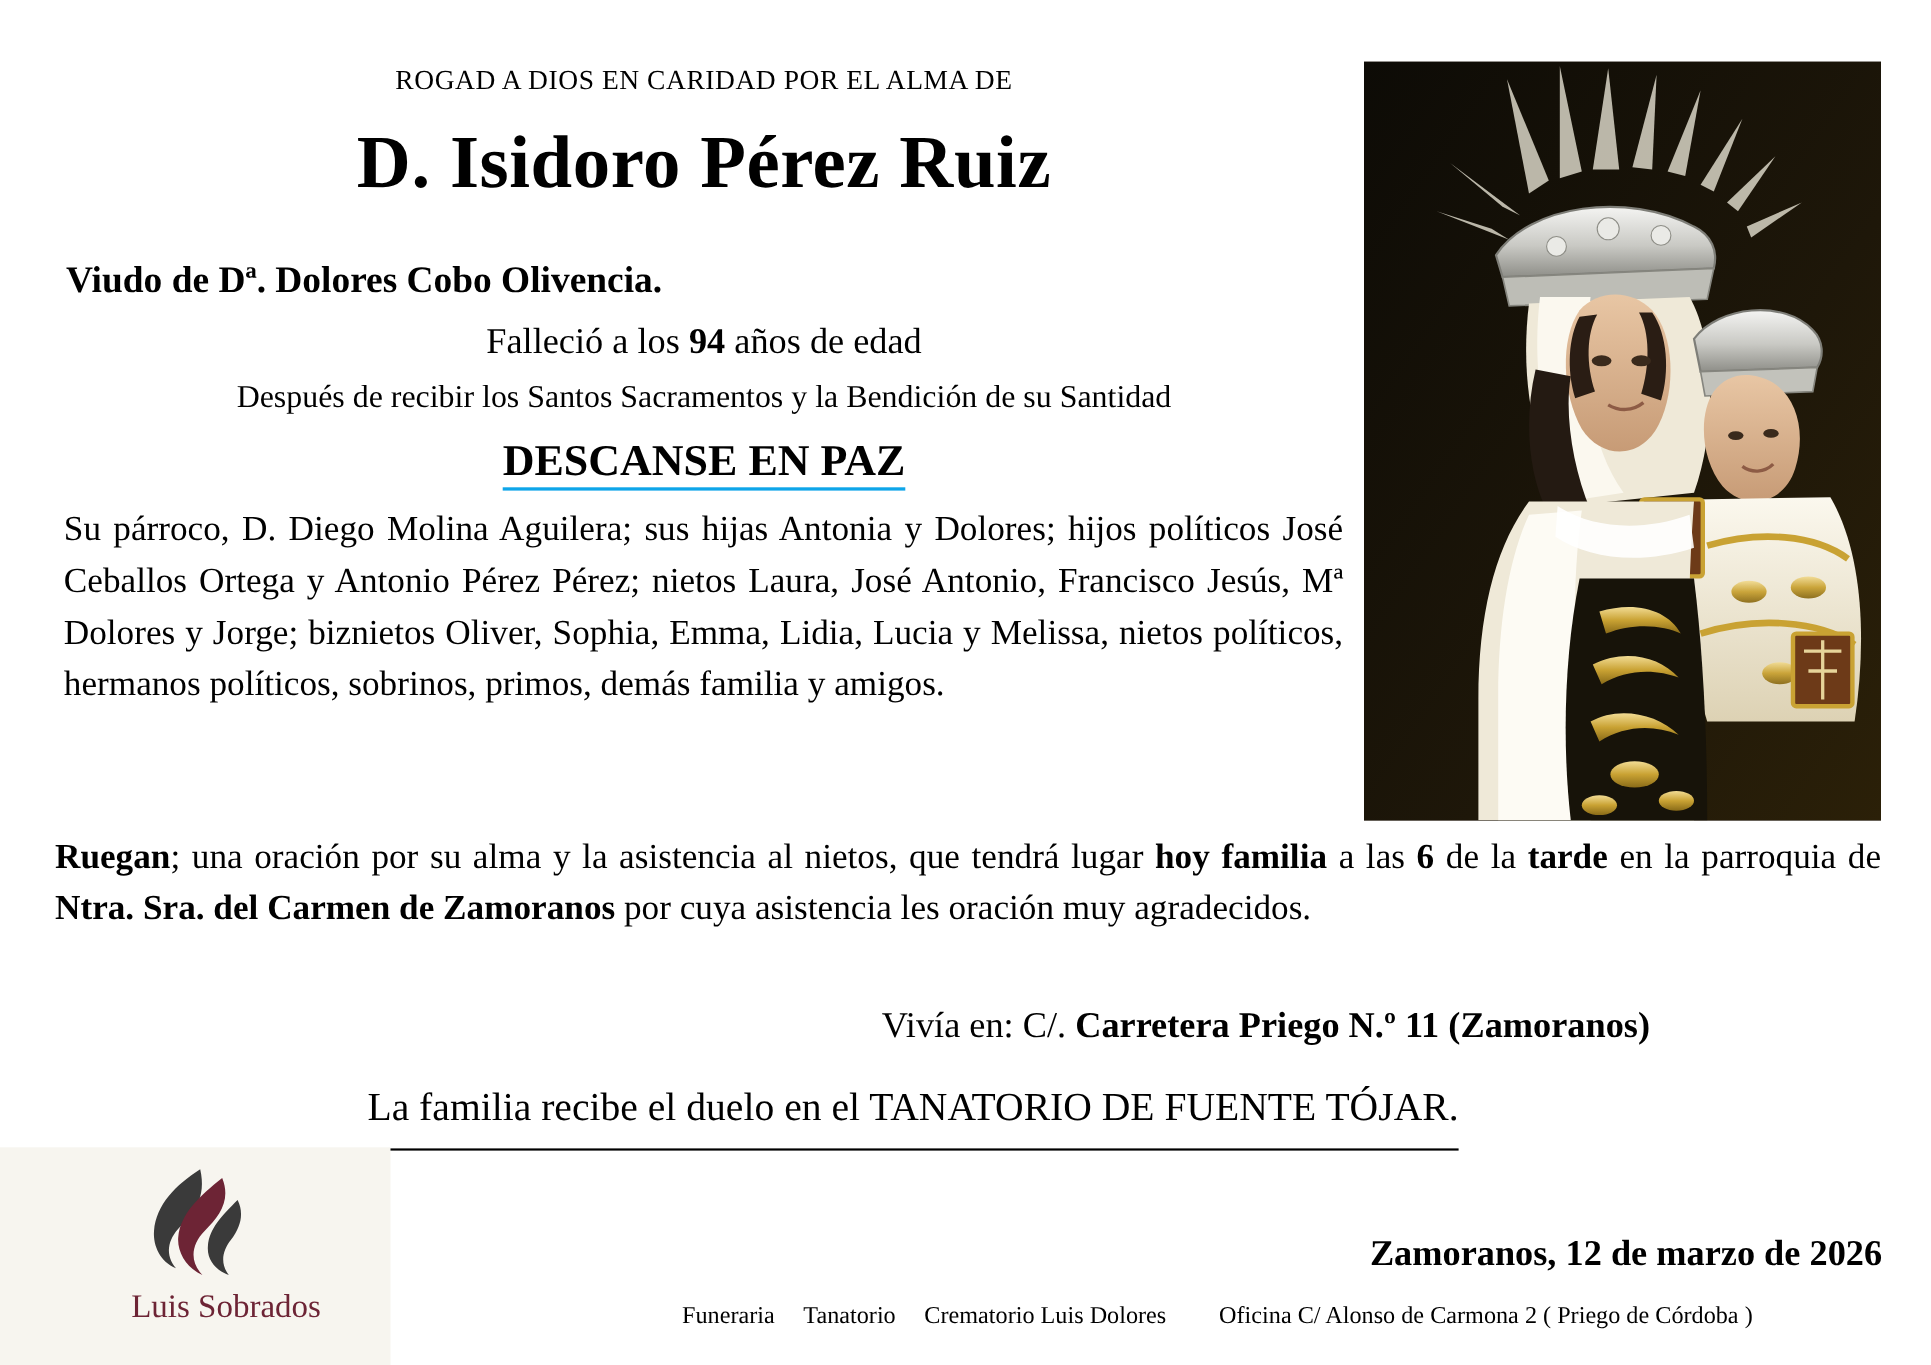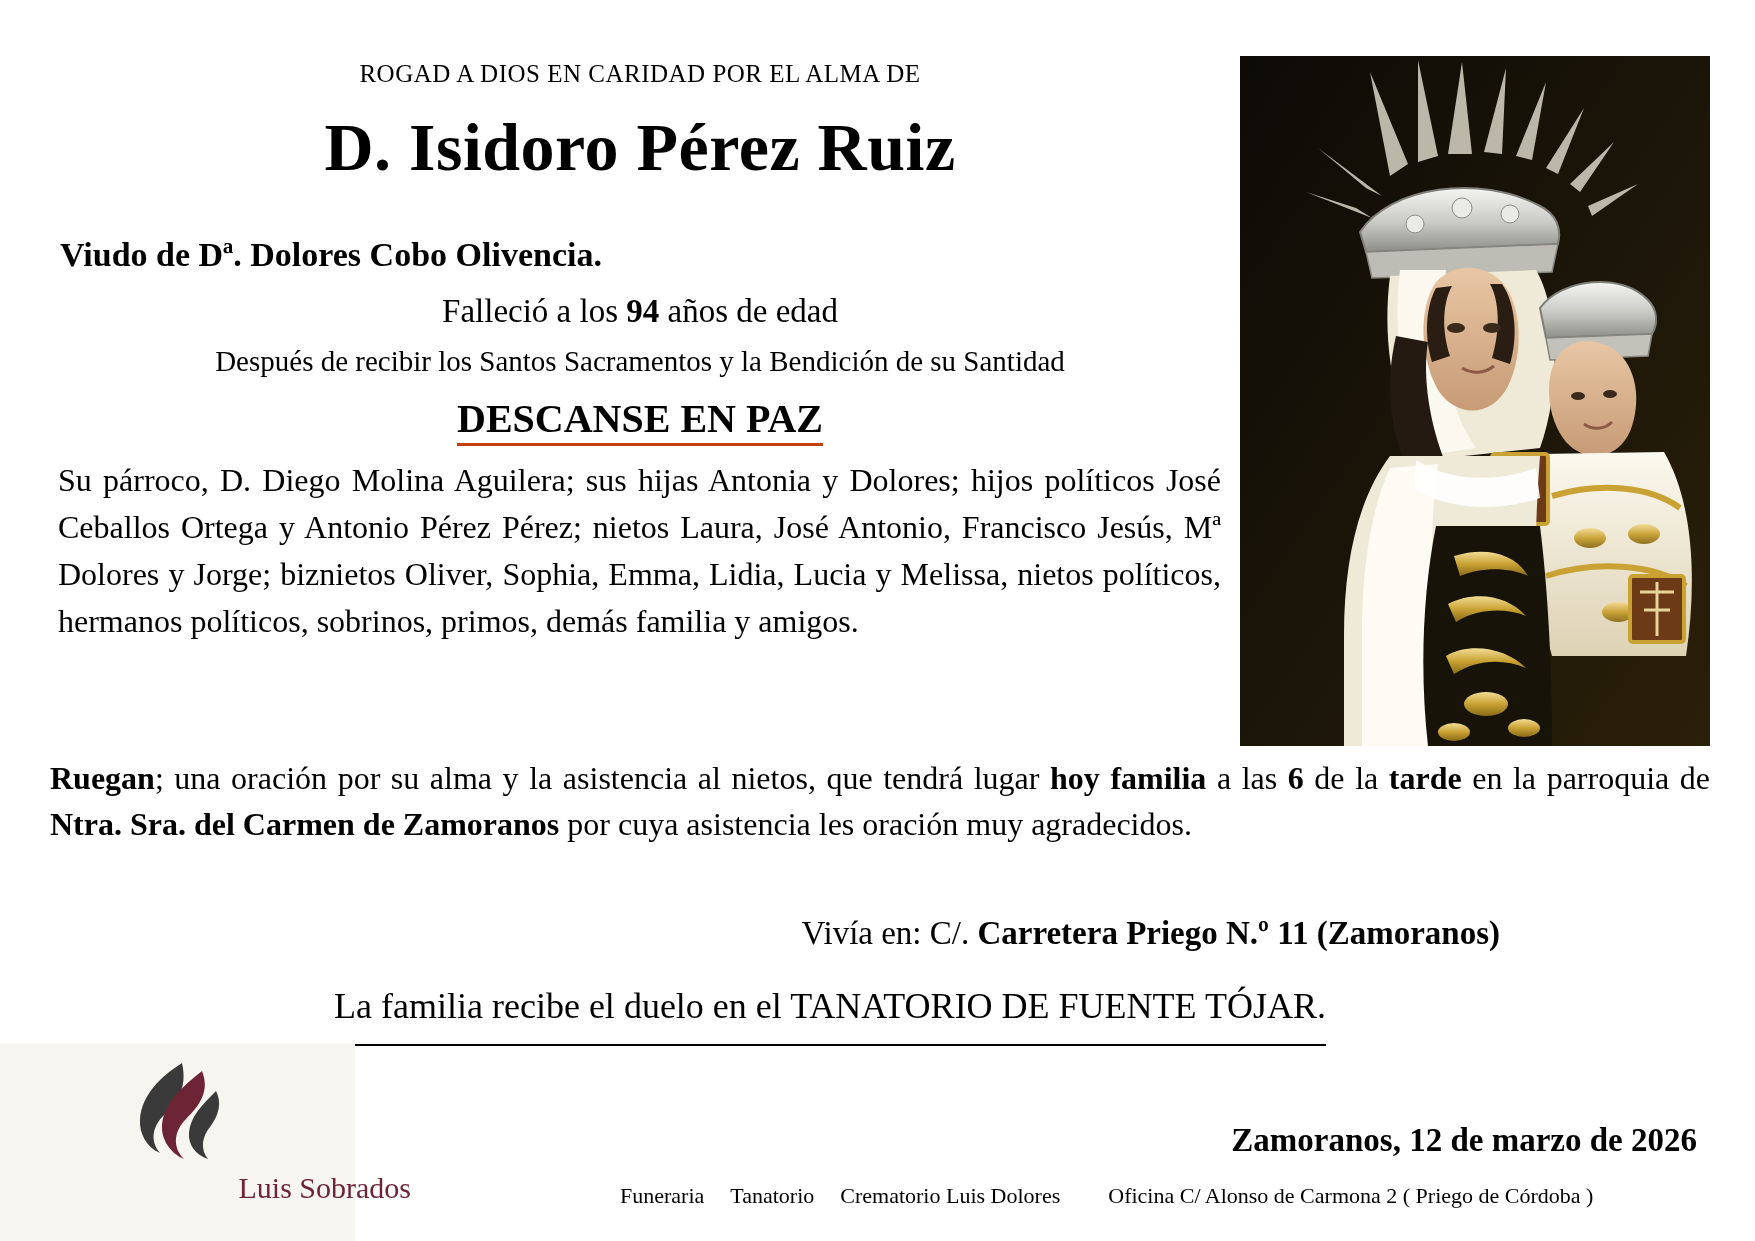--- a/index.html
+++ b/index.html
@@ -77,21 +77,21 @@
   .rip {
     position: absolute;
     left: 60px;
     top: 395px;
     width: 1160px;
     text-align: center;
     font-size: 40px;
     font-weight: bold;
   }
   .rip span {
-    border-bottom: 3px solid #c2410c;
+    border-bottom: 3px solid #0ea5e9;
     padding-bottom: 2px;
   }
 
   
   .family {
     position: absolute;
     left: 58px;
     top: 457px;
     width: 1163px;
     font-size: 32px;
@@ -131,21 +131,21 @@
     font-size: 36px;
   }
   .tanatorio span {
     border-bottom: 2px solid #000;
     padding-bottom: 18px;
   }
 
   
   .place-date {
     position: absolute;
-    right: 58px;
+    right: 44px;
     top: 1122px;
     font-size: 33px;
     font-weight: bold;
     text-align: right;
   }
 
   .footer-services {
     position: absolute;
     left: 620px;
     top: 1183px;
@@ -171,21 +171,21 @@
     left: 120px;
     top: 18px;
     width: 110px;
     height: 108px;
   }
   .logo-text {
     position: absolute;
     left: 0;
     top: 128px;
     width: 411px;
-    text-align: right;
+    text-align: center;
     font-size: 30px;
     color: #6d2435;
     font-family: "Liberation Serif", serif;
   }
 
   
   .photo {
     position: absolute;
     left: 1240px;
     top: 56px;

